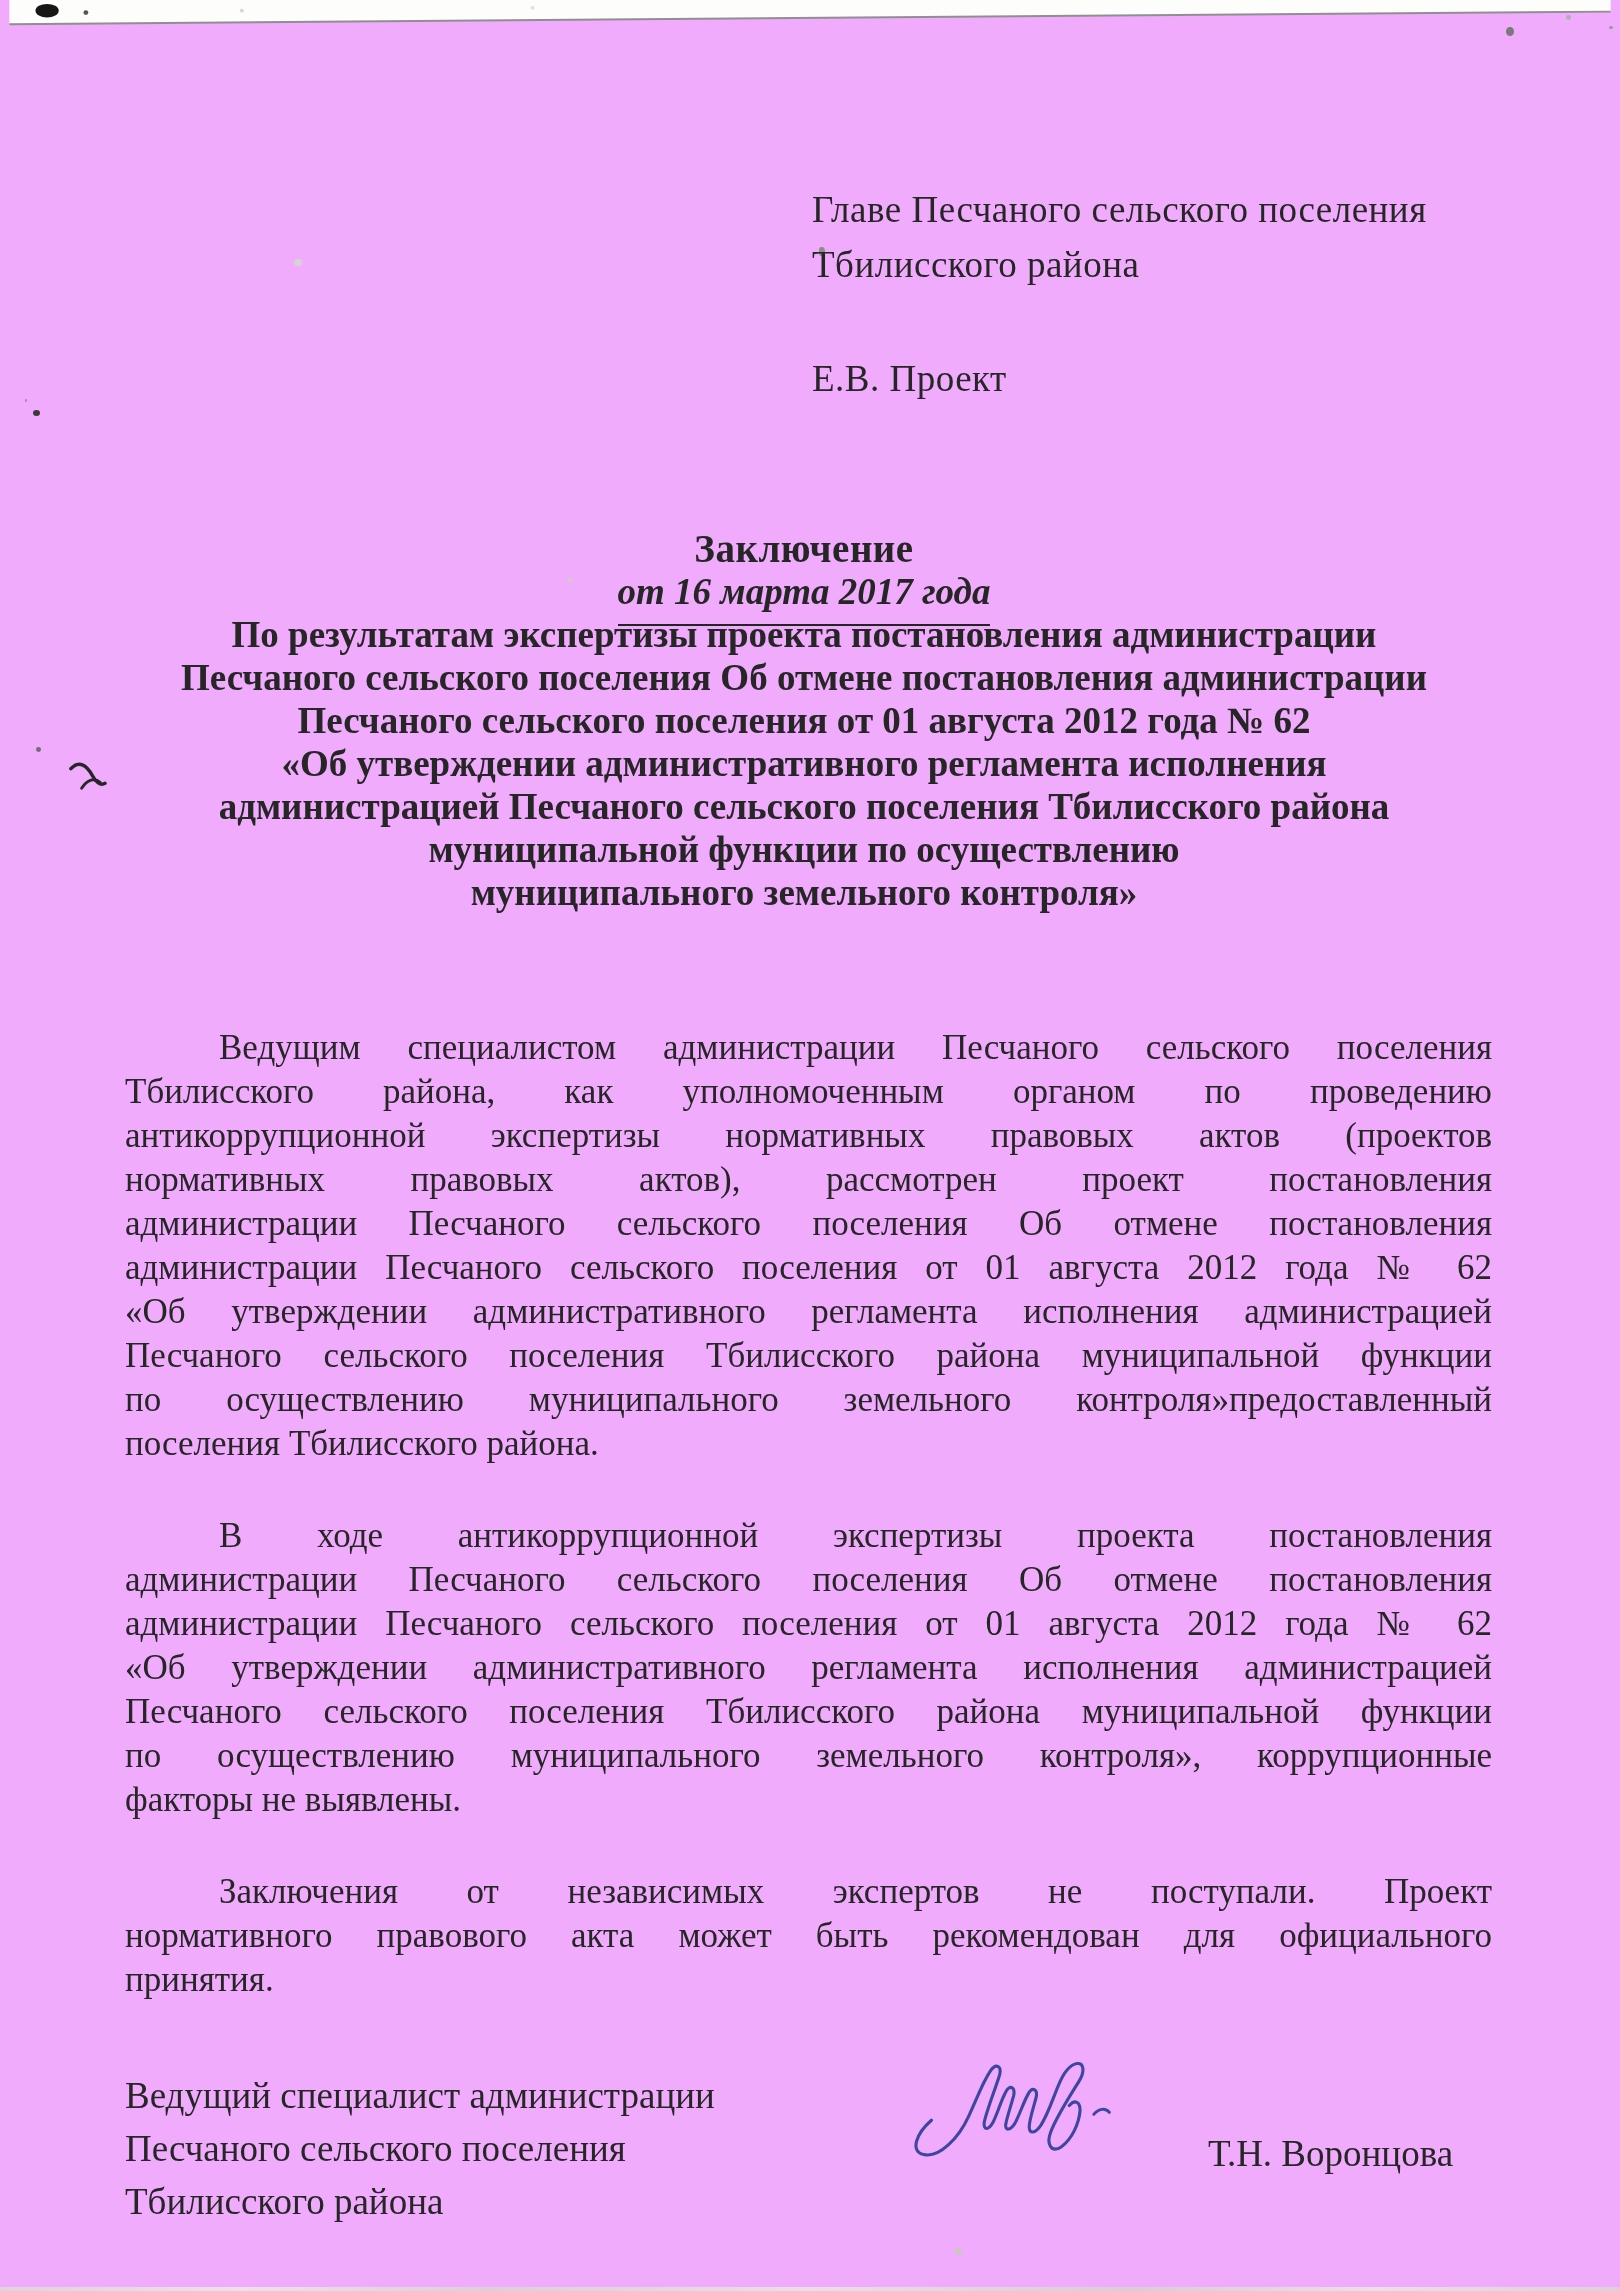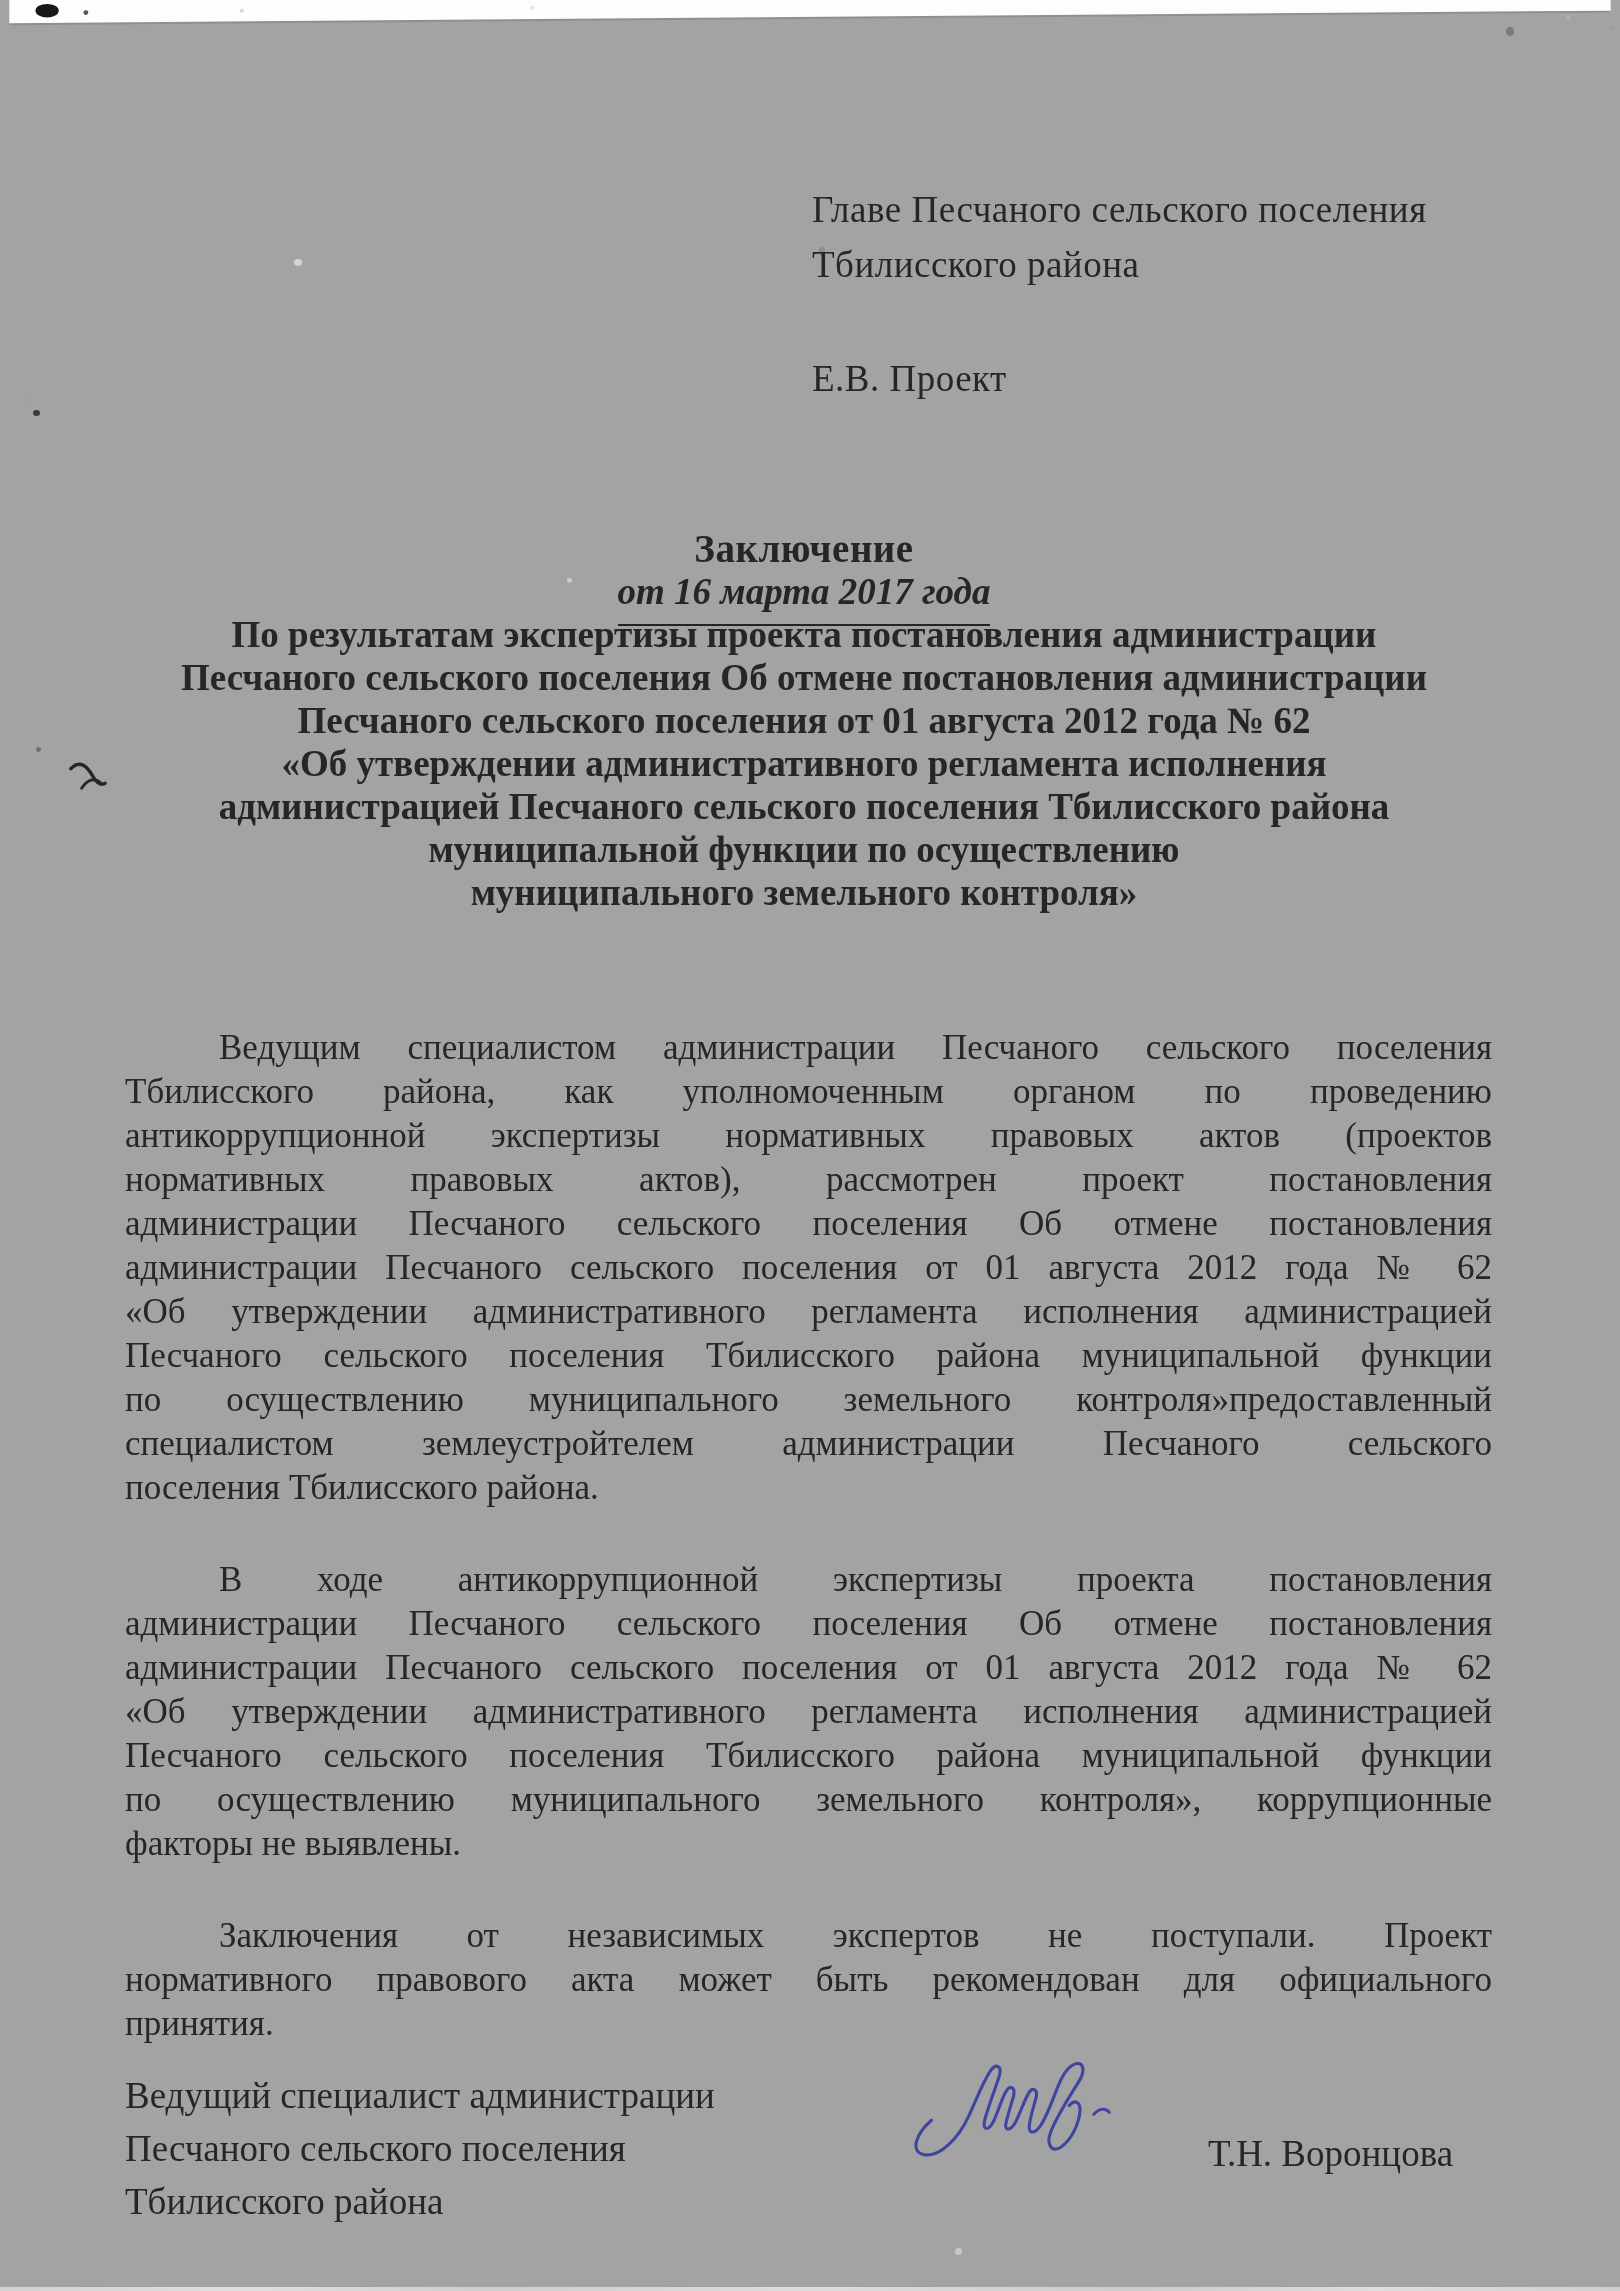--- a/index.html
+++ b/index.html
@@ -2,21 +2,21 @@
 <html><head>
 <meta charset="utf-8">
 <style>
   html,body{margin:0;padding:0;}
   body{
     width:1620px;height:2292px;position:relative;overflow:hidden;
     background:#ffffff;
     font-family:"Liberation Serif","DejaVu Serif",serif;
     color:#262626;
   }
-  .page{position:absolute;inset:0;background:#a3a3a3;}
+  .page{position:absolute;inset:0;background:#f0abfc;}
   .abs{position:absolute;}
   
   .recipient{left:812px;top:182px;font-size:37px;line-height:55px;letter-spacing:0.5px;}
   .recipient-name{left:812px;top:351px;font-size:37px;line-height:55px;letter-spacing:0.5px;}
   
   .title-block{left:59px;top:527px;width:1490px;text-align:center;}
   .title-line{height:43px;line-height:43px;font-size:37px;font-weight:bold;}
   .title-heading{font-weight:bold;font-size:39px;letter-spacing:0.5px;}
   .title-date{font-weight:bold;}
   .title-date span{border-bottom:2.9px solid #242424;padding-bottom:12px;font-style:italic;}
@@ -89,21 +89,20 @@
     <div>
       <div class="jline first">Ведущим специалистом администрации Песчаного сельского поселения</div>
       <div class="jline">Тбилисского района, как уполномоченным органом по проведению</div>
       <div class="jline">антикоррупционной экспертизы нормативных правовых актов (проектов</div>
       <div class="jline">нормативных правовых актов), рассмотрен проект постановления</div>
       <div class="jline">администрации Песчаного сельского поселения Об отмене постановления</div>
       <div class="jline">администрации Песчаного сельского поселения от 01 августа 2012 года № 62</div>
       <div class="jline">«Об утверждении административного регламента исполнения администрацией</div>
       <div class="jline">Песчаного сельского поселения Тбилисского района муниципальной функции</div>
       <div class="jline">по осуществлению муниципального земельного контроля»предоставленный</div>
-      <div class="jline">специалистом землеустройтелем администрации Песчаного сельского</div>
       <div class="jline last">поселения Тбилисского района.</div>
     </div>
     <div>
       <div class="jline first">В ходе антикоррупционной экспертизы проекта постановления</div>
       <div class="jline">администрации Песчаного сельского поселения Об отмене постановления</div>
       <div class="jline">администрации Песчаного сельского поселения от 01 августа 2012 года № 62</div>
       <div class="jline">«Об утверждении административного регламента исполнения администрацией</div>
       <div class="jline">Песчаного сельского поселения Тбилисского района муниципальной функции</div>
       <div class="jline">по осуществлению муниципального земельного контроля», коррупционные</div>
       <div class="jline last">факторы не выявлены.</div>

